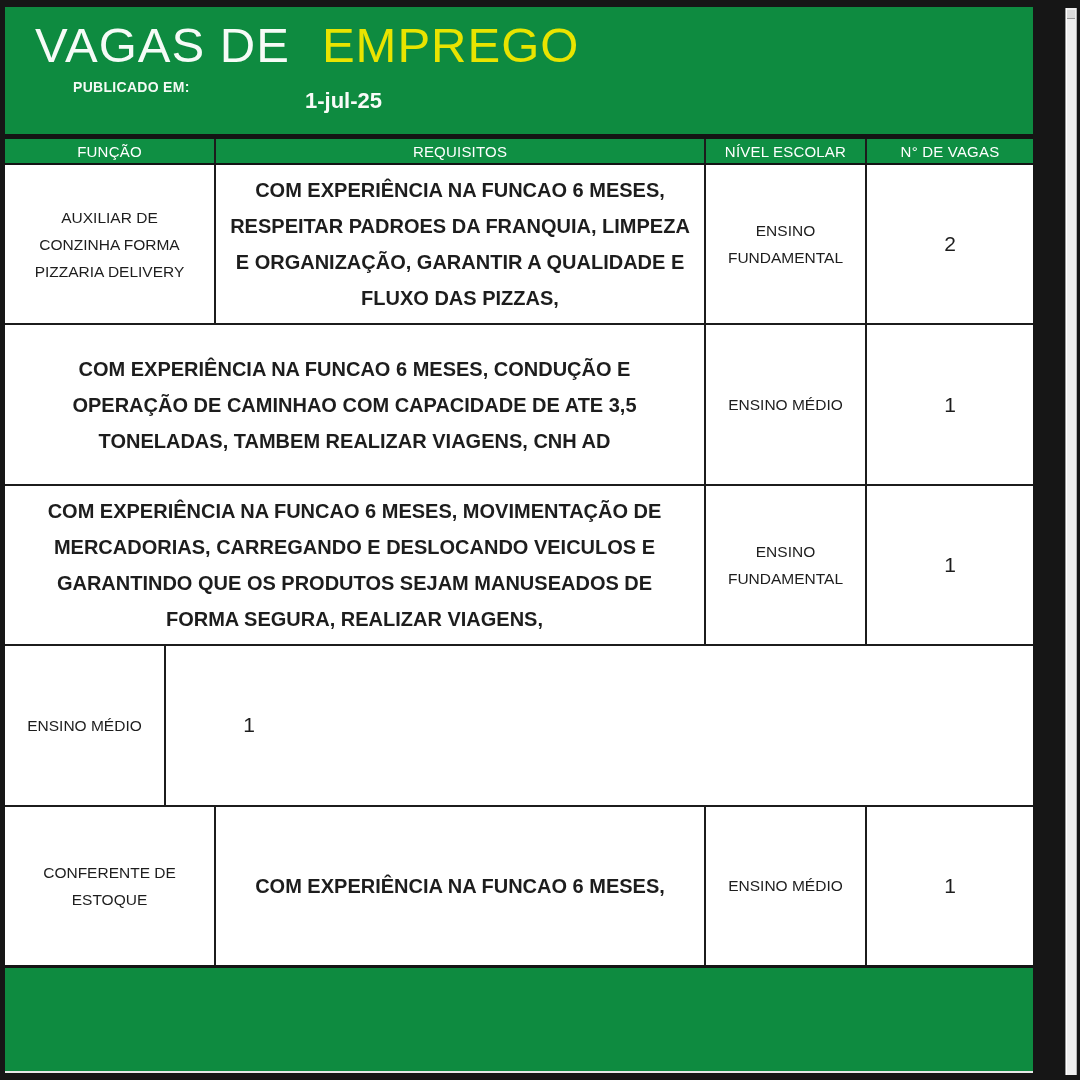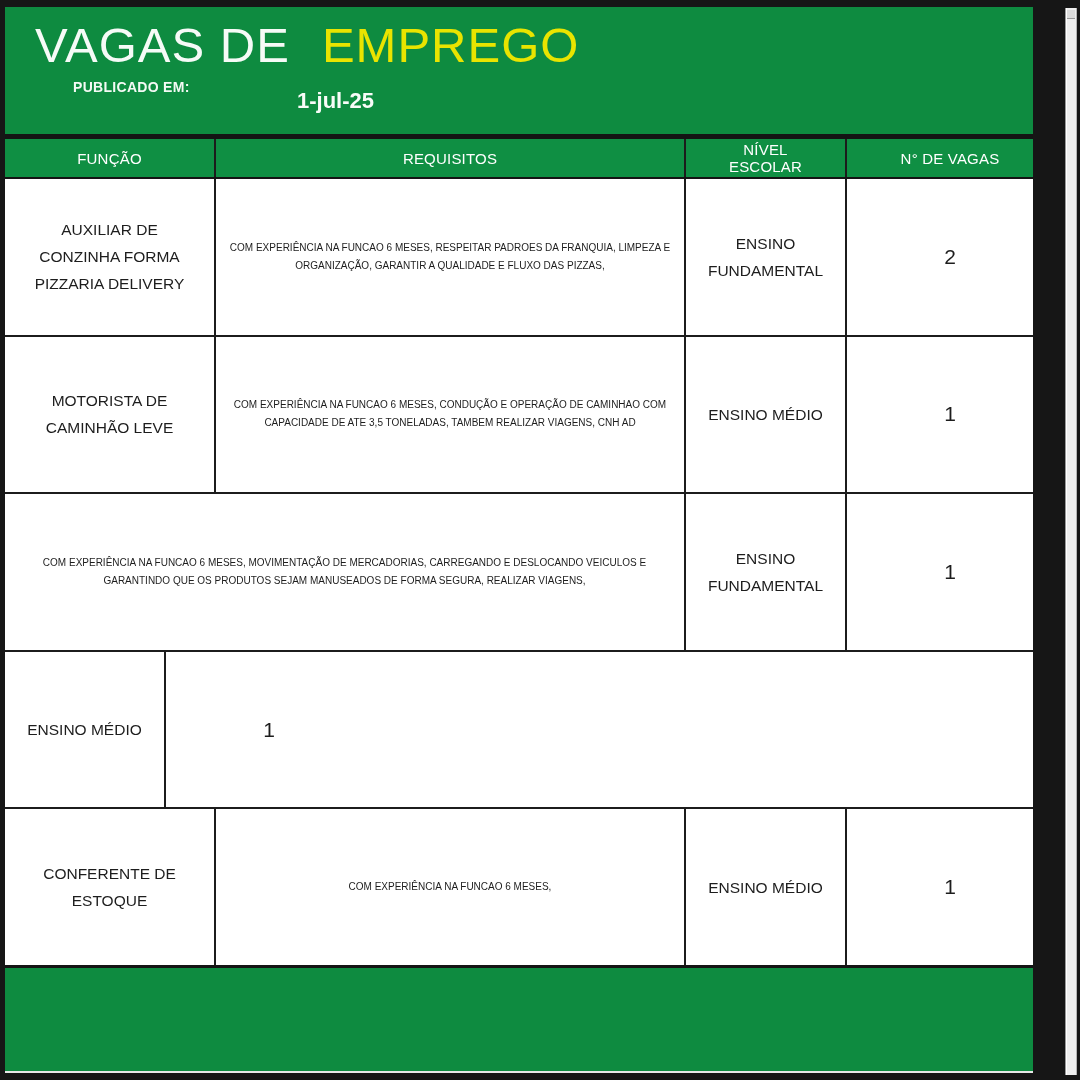--- a/index.html
+++ b/index.html
@@ -54,21 +54,21 @@
     position: absolute;
     left: 68px;
     top: 72px;
     font-size: 14px;
     font-weight: 700;
     color: #f4faf5;
     letter-spacing: 0.3px;
   }
   .published-date {
     position: absolute;
-    left: 292px;
+    left: 300px;
     top: 81px;
     font-size: 22px;
     font-weight: 700;
     color: #f8fcf8;
   }
   
   .jobs-table {
     flex: 1 1 auto;
     display: flex;
     flex-direction: column;
@@ -93,30 +93,30 @@
     justify-content: center;
     text-align: center;
     border-right: 2px solid #1c1c1c;
     color: #1d1d1d;
     padding: 6px 14px;
   }
   .t-cell:last-child { border-right: none; }
   .col-funcao   { flex: 0 0 211px; }
   .col-req      { flex: 1 1 auto; }
   .col-nivel    { flex: 0 0 161px; }
-  .col-vagas    { flex: 0 0 166px; margin-left: 20px; }
+  .col-vagas    { flex: 0 0 166px; }
   .t-head .t-cell {
     color: #ffffff;
     font-size: 15px;
     font-weight: 400;
-    padding: 2px 22px;
+    padding: 2px 12px;
     letter-spacing: 0.2px;
   }
   .cell-funcao { font-size: 15.5px; line-height: 1.75; }
-  .cell-req    { font-size: 10px; line-height: 1.8; padding: 6px 13px; }
+  .cell-req    { font-size: 20px; line-height: 1.8; padding: 6px 13px; font-weight: bold; }
   .cell-nivel  { font-size: 15.5px; line-height: 1.75; }
   .cell-vagas  { font-size: 21px; }
   
   .footer-band {
     flex: 0 0 105px;
     background: #0e8b40;
     border-bottom: 2px solid #e8e8e8;
   }
   
   .scrollbar {
@@ -164,21 +164,20 @@
       </div>
 
       <div class="t-row">
         <div class="t-cell col-funcao cell-funcao">AUXILIAR DE CONZINHA FORMA PIZZARIA DELIVERY</div>
         <div class="t-cell col-req cell-req">COM EXPERIÊNCIA NA FUNCAO 6 MESES, RESPEITAR PADROES DA FRANQUIA, LIMPEZA E ORGANIZAÇÃO, GARANTIR A QUALIDADE E FLUXO  DAS PIZZAS,</div>
         <div class="t-cell col-nivel cell-nivel">ENSINO FUNDAMENTAL</div>
         <div class="t-cell col-vagas cell-vagas">2</div>
       </div>
 
       <div class="t-row">
-        <div class="t-cell col-funcao cell-funcao">MOTORISTA DE CAMINHÃO LEVE</div>
         <div class="t-cell col-req cell-req">COM EXPERIÊNCIA NA FUNCAO 6 MESES, CONDUÇÃO E OPERAÇÃO  DE CAMINHAO COM CAPACIDADE DE ATE 3,5 TONELADAS, TAMBEM REALIZAR VIAGENS,  CNH AD</div>
         <div class="t-cell col-nivel cell-nivel">ENSINO MÉDIO</div>
         <div class="t-cell col-vagas cell-vagas">1</div>
       </div>
 
       <div class="t-row">
         <div class="t-cell col-req cell-req">COM EXPERIÊNCIA NA FUNCAO 6 MESES, MOVIMENTAÇÃO DE MERCADORIAS, CARREGANDO E DESLOCANDO VEICULOS E GARANTINDO QUE OS PRODUTOS SEJAM MANUSEADOS DE FORMA SEGURA,  REALIZAR VIAGENS,</div>
         <div class="t-cell col-nivel cell-nivel">ENSINO FUNDAMENTAL</div>
         <div class="t-cell col-vagas cell-vagas">1</div>
       </div>

